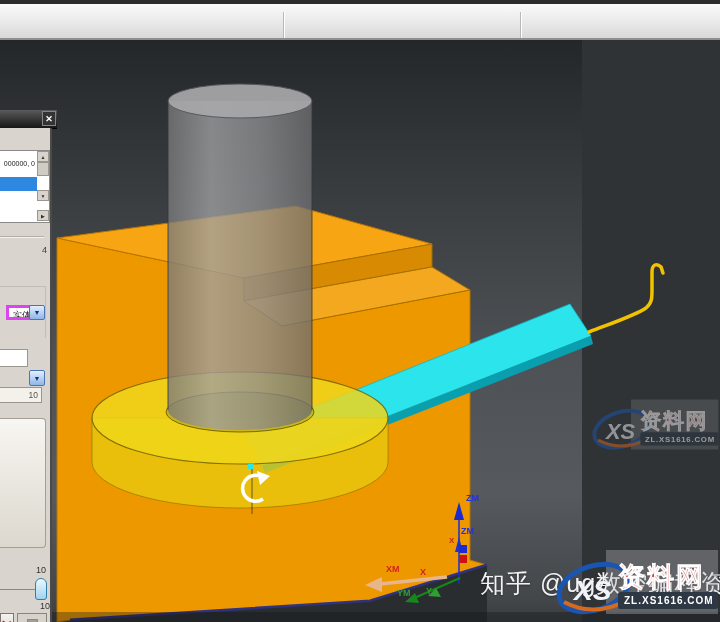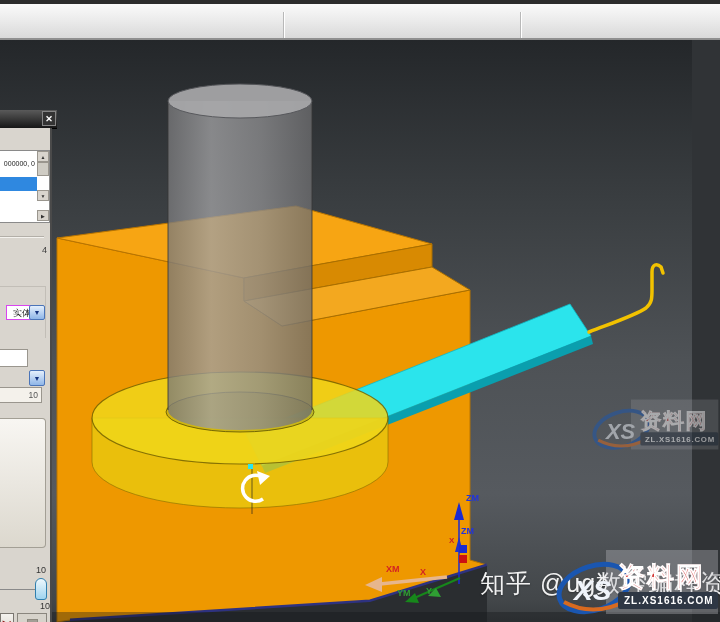--- a/index.html
+++ b/index.html
@@ -7,21 +7,21 @@
        font-family:"Liberation Sans",sans-serif;background:#303336;}
   .abs{position:absolute;}
 
   
   .toolbar{left:0;top:0;width:720px;height:40px;
     background:linear-gradient(#fafafa 0%,#ececec 45%,#d9d9d9 100%);
     border-top:4px solid #2c2c2c;border-bottom:2px solid #8f8f8f;box-sizing:border-box;}
   .tb-sep{top:8px;width:1px;height:26px;background:#b8b8b8;box-shadow:1px 0 0 #fff;}
 
   
-  .viewport{left:0;top:40px;width:692px;height:582px;
+  .viewport{left:0;top:40px;width:582px;height:582px;
     background:linear-gradient(180deg,#24272a 0%,#3a3e41 28%,#4e5256 55%,#565a5f 78%,#43474a 96%,#393c3f 100%);}
   .viewport svg{display:block;}
 
   
   .wm-text{left:480px;top:567px;font-size:25px;color:rgba(252,252,252,.95);
     letter-spacing:1px;text-shadow:0 1px 2px rgba(0,0,0,.35);white-space:nowrap;}
   .logo{left:556px;top:548px;width:166px;height:72px;}
   .logo-mid{left:592px;top:398px;width:166px;height:72px;opacity:.5;transform:scale(.78);transform-origin:top left;}
 
   
@@ -38,21 +38,21 @@
   .sb-btn{width:12px;height:11px;background:#d8d4cd;border:1px solid #9a968e;box-sizing:border-box;
     font-size:5px;color:#333;text-align:center;line-height:10px;}
   .sb-up{right:0;top:0;}
   .sb-thumb{right:0;top:11px;width:12px;height:14px;background:#cfccc4;border:1px solid #9a968e;box-sizing:border-box;}
   .sb-down{right:0;top:39px;}
   .sb-right{right:0;bottom:1px;}
   .sep1{left:0;top:108px;width:44px;height:1px;background:#b3afa8;box-shadow:0 1px 0 #f4f2ee;}
   .counter{left:42px;top:117px;font-size:9px;color:#3a3a3a;}
   .grp-h{left:0;top:158px;width:46px;height:1px;background:#c2beb7;}
   .grp-v{left:45px;top:158px;width:1px;height:52px;background:#c2beb7;}
-  .combo-text{left:6px;top:177px;width:32px;height:15px;background:#fff;border:1px solid #d946ef;
+  .combo-text{left:6px;top:177px;width:32px;height:15px;background:#fff;border:3px solid #d946ef;
     font-size:9px;color:#111;text-align:center;line-height:15px;box-sizing:border-box;white-space:nowrap;overflow:hidden;}
   .dd-btn{width:16px;height:16px;background:linear-gradient(#e4effc,#8fb6e8);
     border:1px solid #4a74b8;border-radius:2px;color:#14337f;font-size:7px;text-align:center;
     line-height:15px;box-sizing:border-box;}
   .dd1{left:29px;top:177px;height:15px;line-height:14px;}
   .fld1{left:0;top:221px;width:28px;height:18px;background:#fff;border:1px solid #9a968e;border-left:none;box-sizing:border-box;}
   .dd2{left:29px;top:242px;}
   .spin{left:0;top:259px;width:42px;height:16px;background:#f4f1eb;border:1px solid #9a968e;border-left:none;
     box-sizing:border-box;font-size:8.5px;color:#555;text-align:right;line-height:15px;padding-right:3px;}
   .bigpanel{left:0;top:290px;width:46px;height:130px;border:1px solid #a39f95;border-left:none;border-radius:0 4px 4px 0;

